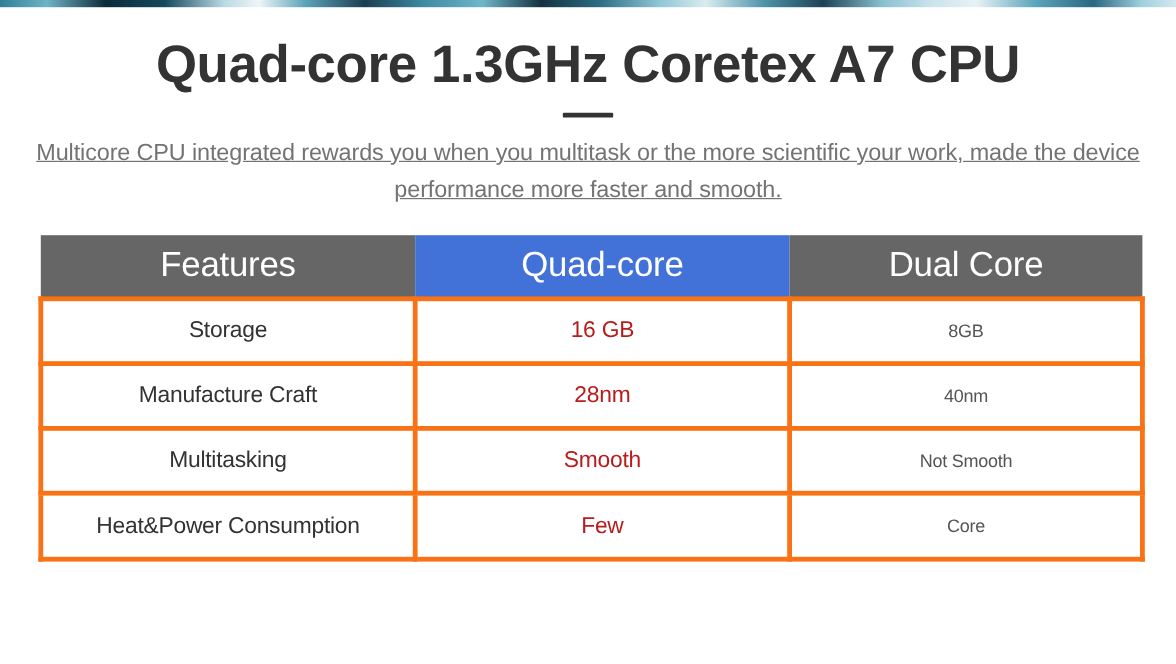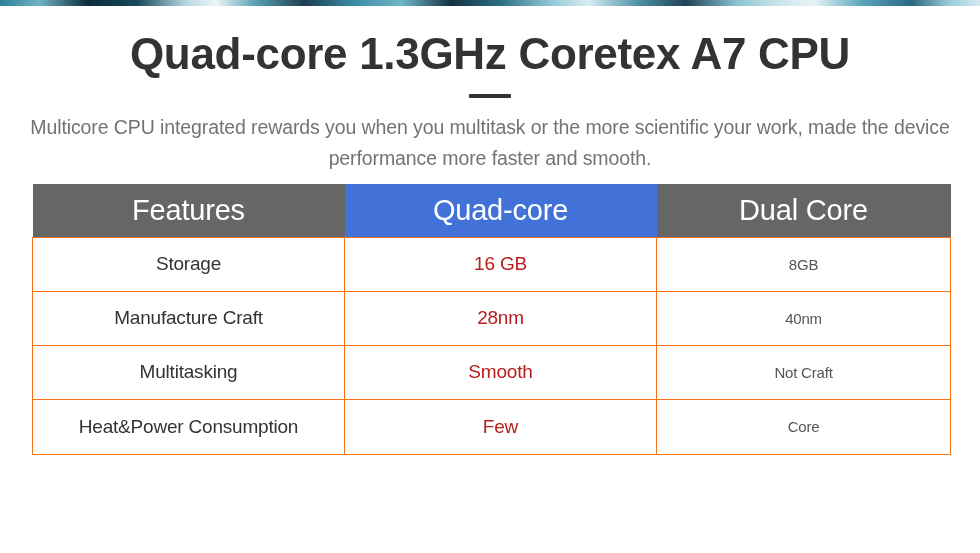--- a/index.html
+++ b/index.html
@@ -74,39 +74,40 @@
     border-radius: 1px;
   }
 
   .subtitle {
     margin: 14px auto 0 auto;
     width: 930px;
     font-size: 19.5px;
     line-height: 1.62;
     color: #737373;
     letter-spacing: -0.1px;
+    text-decoration: underline;
   }
 
   
   .compare-table {
     position: absolute;
     left: 32px;
-    top: 184px;
+    top: 196px;
     width: 918px;
     border-collapse: collapse;
     table-layout: fixed;
   }
 
   .compare-table col.c1 { width: 312px; }
   .compare-table col.c2 { width: 312px; }
   .compare-table col.c3 { width: 294px; }
 
   .compare-table th,
   .compare-table td {
-    border: 1px solid #f97316;
+    border: 4px solid #f97316;
     text-align: center;
     vertical-align: middle;
     padding: 0;
   }
 
   .compare-table thead th {
     height: 53px;
     border: none;
     font-weight: normal;
     font-size: 29px;
@@ -169,21 +170,21 @@
       <td class="cell-dual">8GB</td>
     </tr>
     <tr>
       <td class="cell-feature">Manufacture Craft</td>
       <td class="cell-quad">28nm</td>
       <td class="cell-dual">40nm</td>
     </tr>
     <tr>
       <td class="cell-feature">Multitasking</td>
       <td class="cell-quad">Smooth</td>
-      <td class="cell-dual">Not Craft</td>
+      <td class="cell-dual">Not Smooth</td>
     </tr>
     <tr class="last-row">
       <td class="cell-feature">Heat&amp;Power Consumption</td>
       <td class="cell-quad">Few</td>
       <td class="cell-dual">Core</td>
     </tr>
   </tbody>
 </table>
 
 </body></html>

